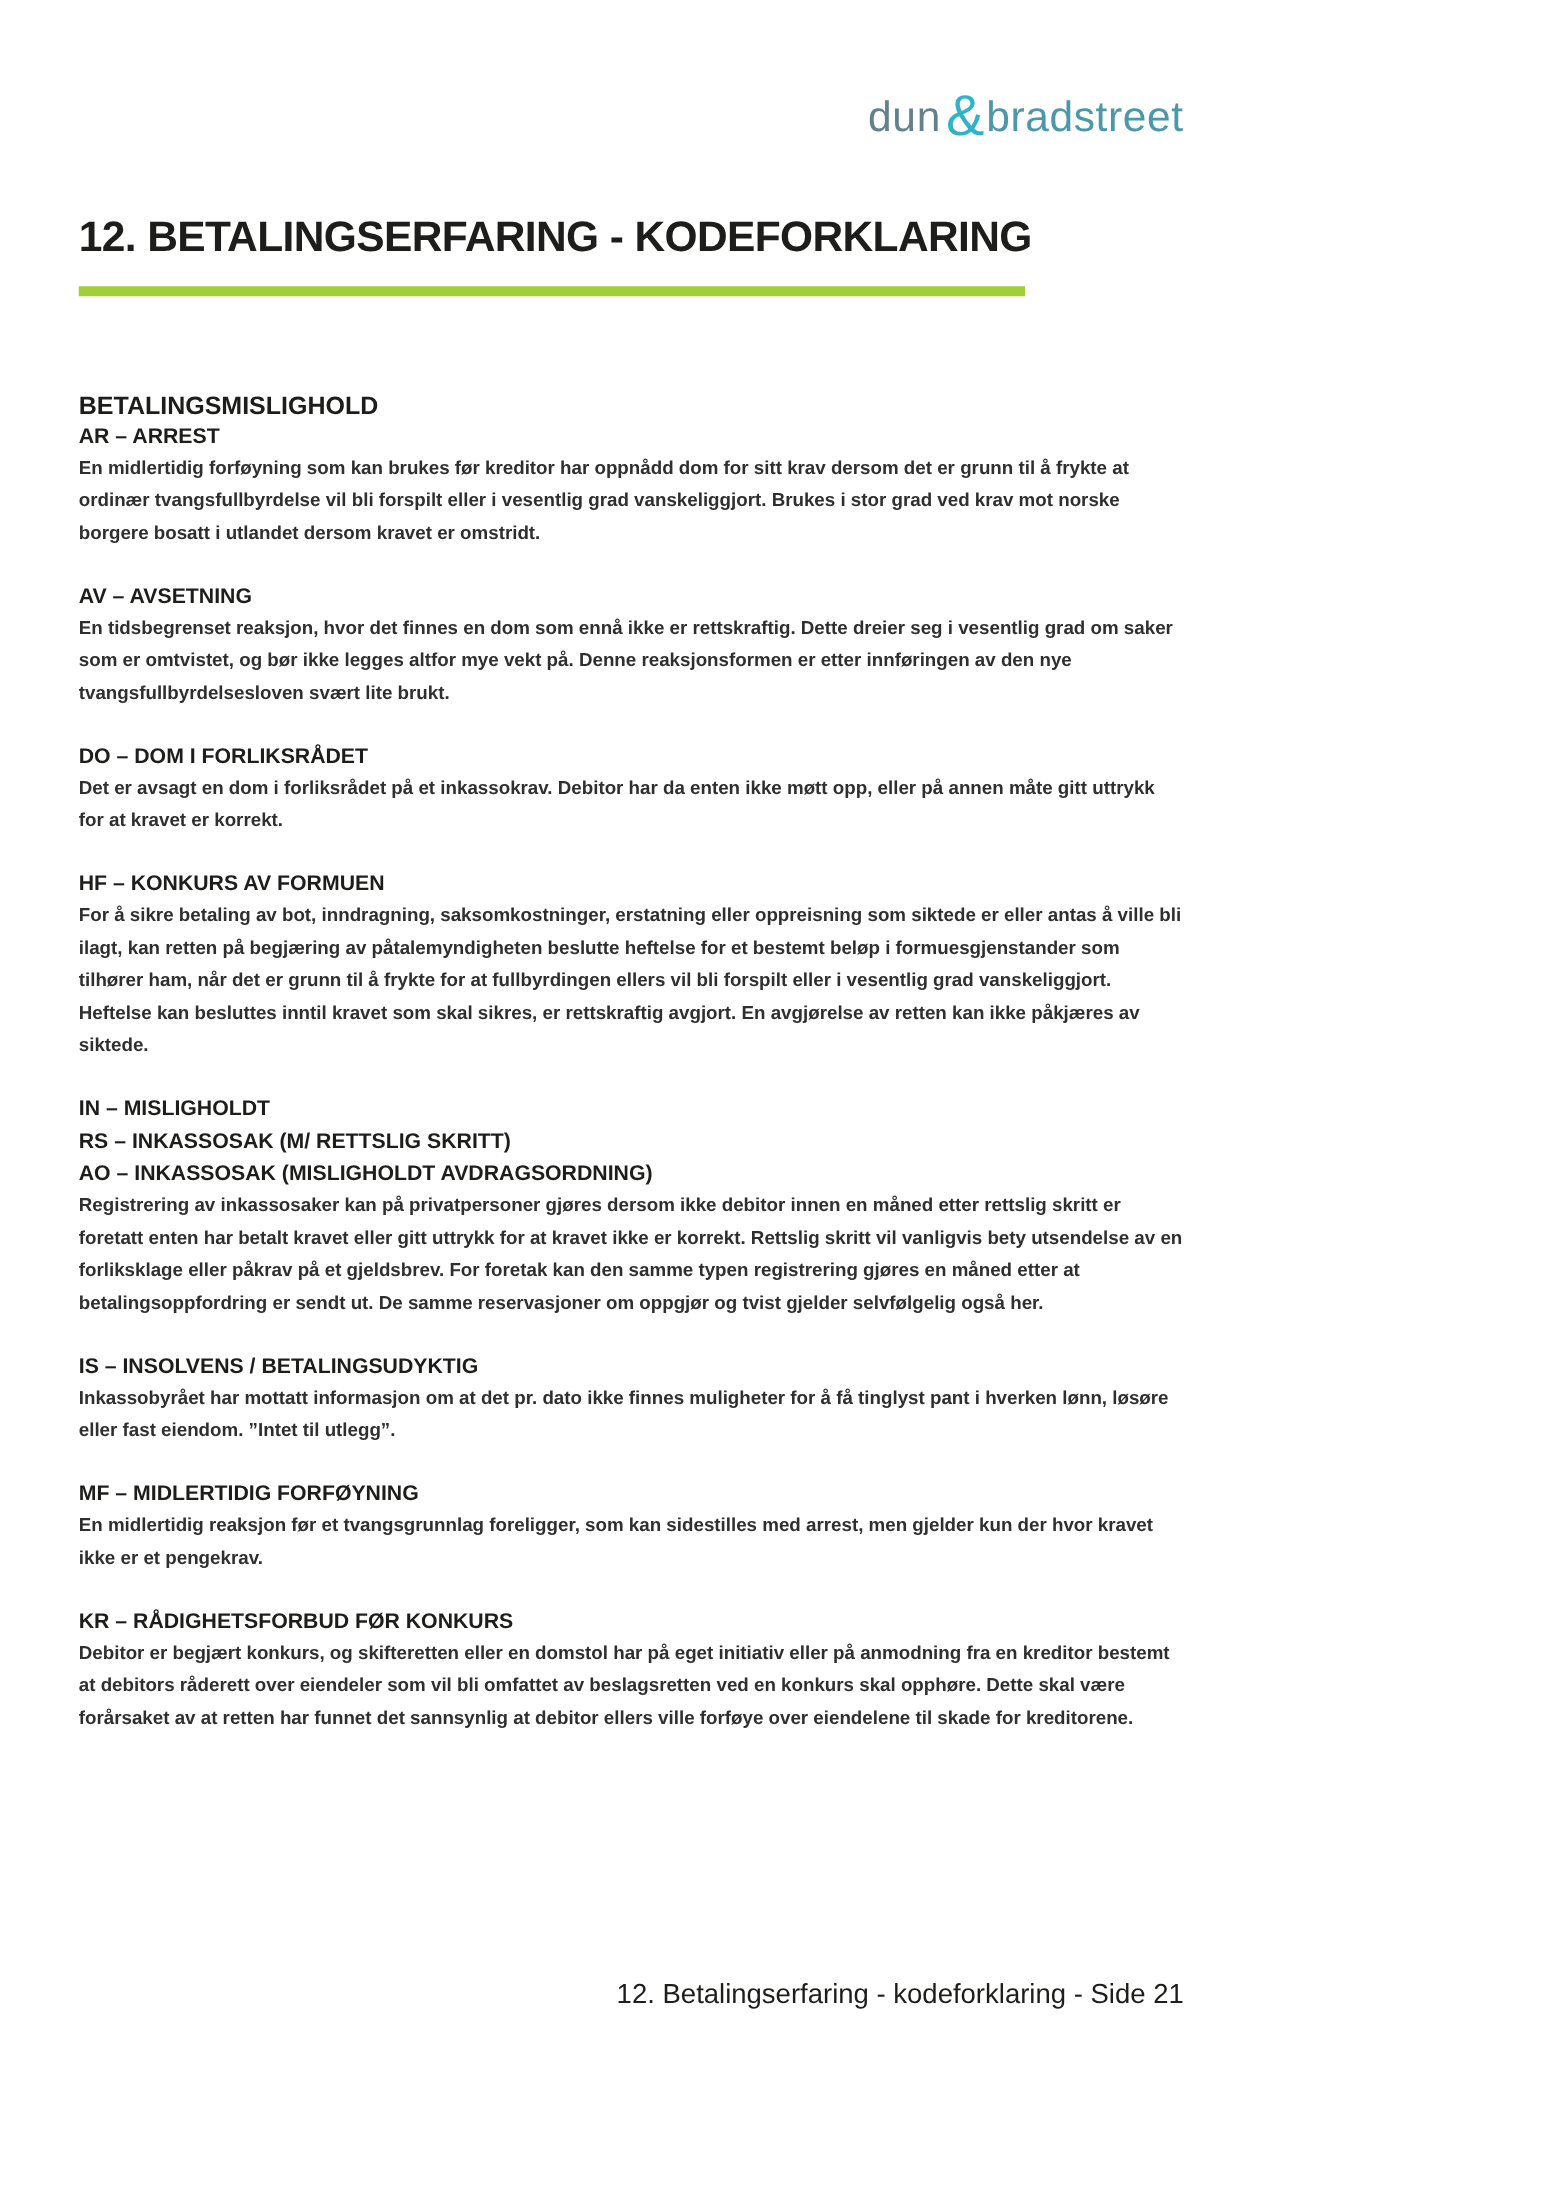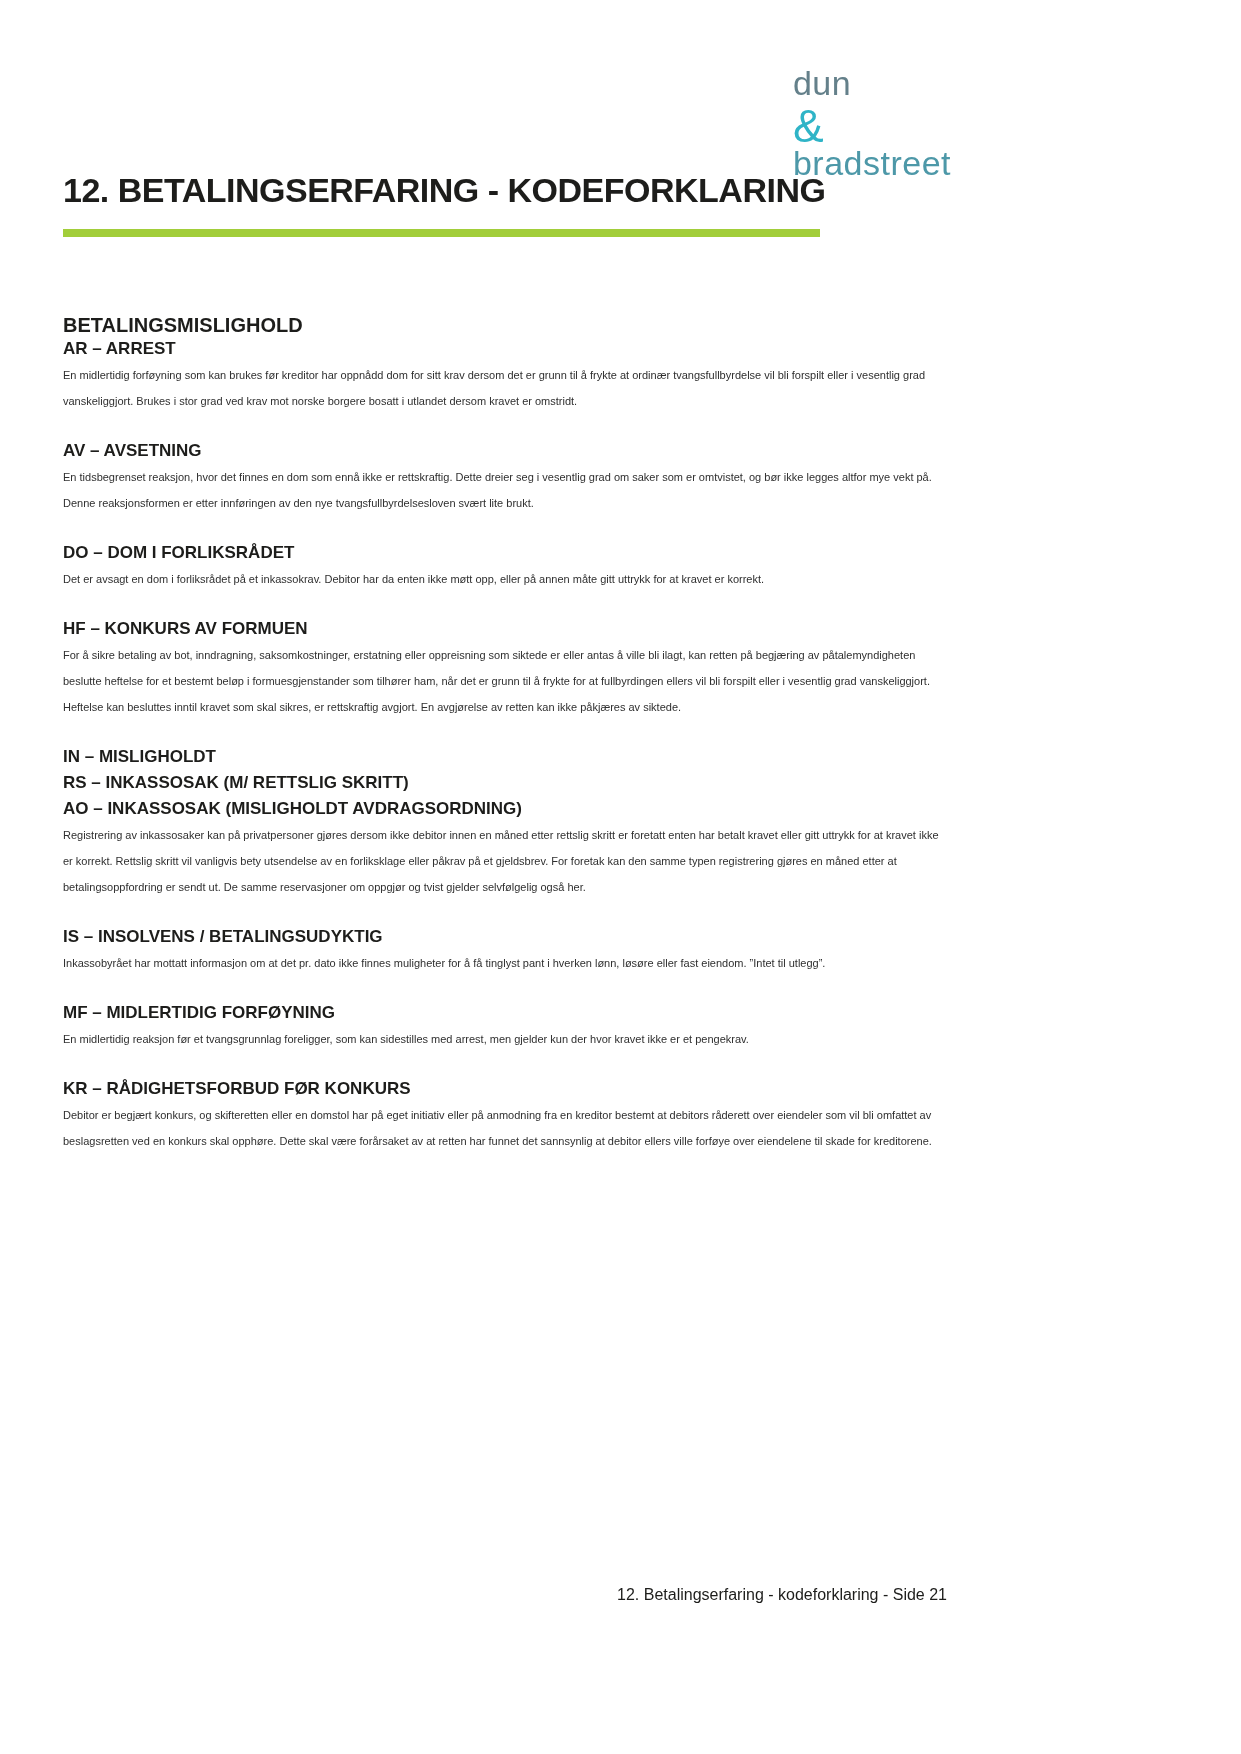--- a/index.html
+++ b/index.html
@@ -35,21 +35,20 @@
   .logo {
     position: absolute;
     top: 66px;
     right: 0;
     display: flex;
     align-items: baseline;
     line-height: 1;
     white-space: nowrap;
     font-size: 34px;
     letter-spacing: 0.5px;
-    flex-direction: column;
   }
   .logo .logo-dun { color: var(--logo-slate); font-weight: 400; }
   .logo .logo-amp {
     color: var(--logo-teal);
     font-size: 46px;
     font-weight: 400;
     margin: 0 1px 0 4px;
     position: relative;
     top: 3px;
   }
@@ -92,32 +91,33 @@
     width: 884px;
   }
   .entry { margin-bottom: 24px; }
   .entry h3 {
     font-size: 17px;
     line-height: 26px;
     font-weight: bold;
     color: var(--text-dark);
   }
   .entry p {
-    font-size: 11px;
+    font-size: 15px;
     line-height: 26px;
     color: var(--text-body);
+    font-weight: bold;
   }
   
   .page-footer {
     position: absolute;
     top: 1583px;
     left: 0;
     width: 884px;
     text-align: right;
-    font-size: 16px;
+    font-size: 22px;
     line-height: 24px;
     color: var(--text-dark);
   }
 </style>
 </head>
 <body>
 
 <div class="page">
   <div class="content">
 

